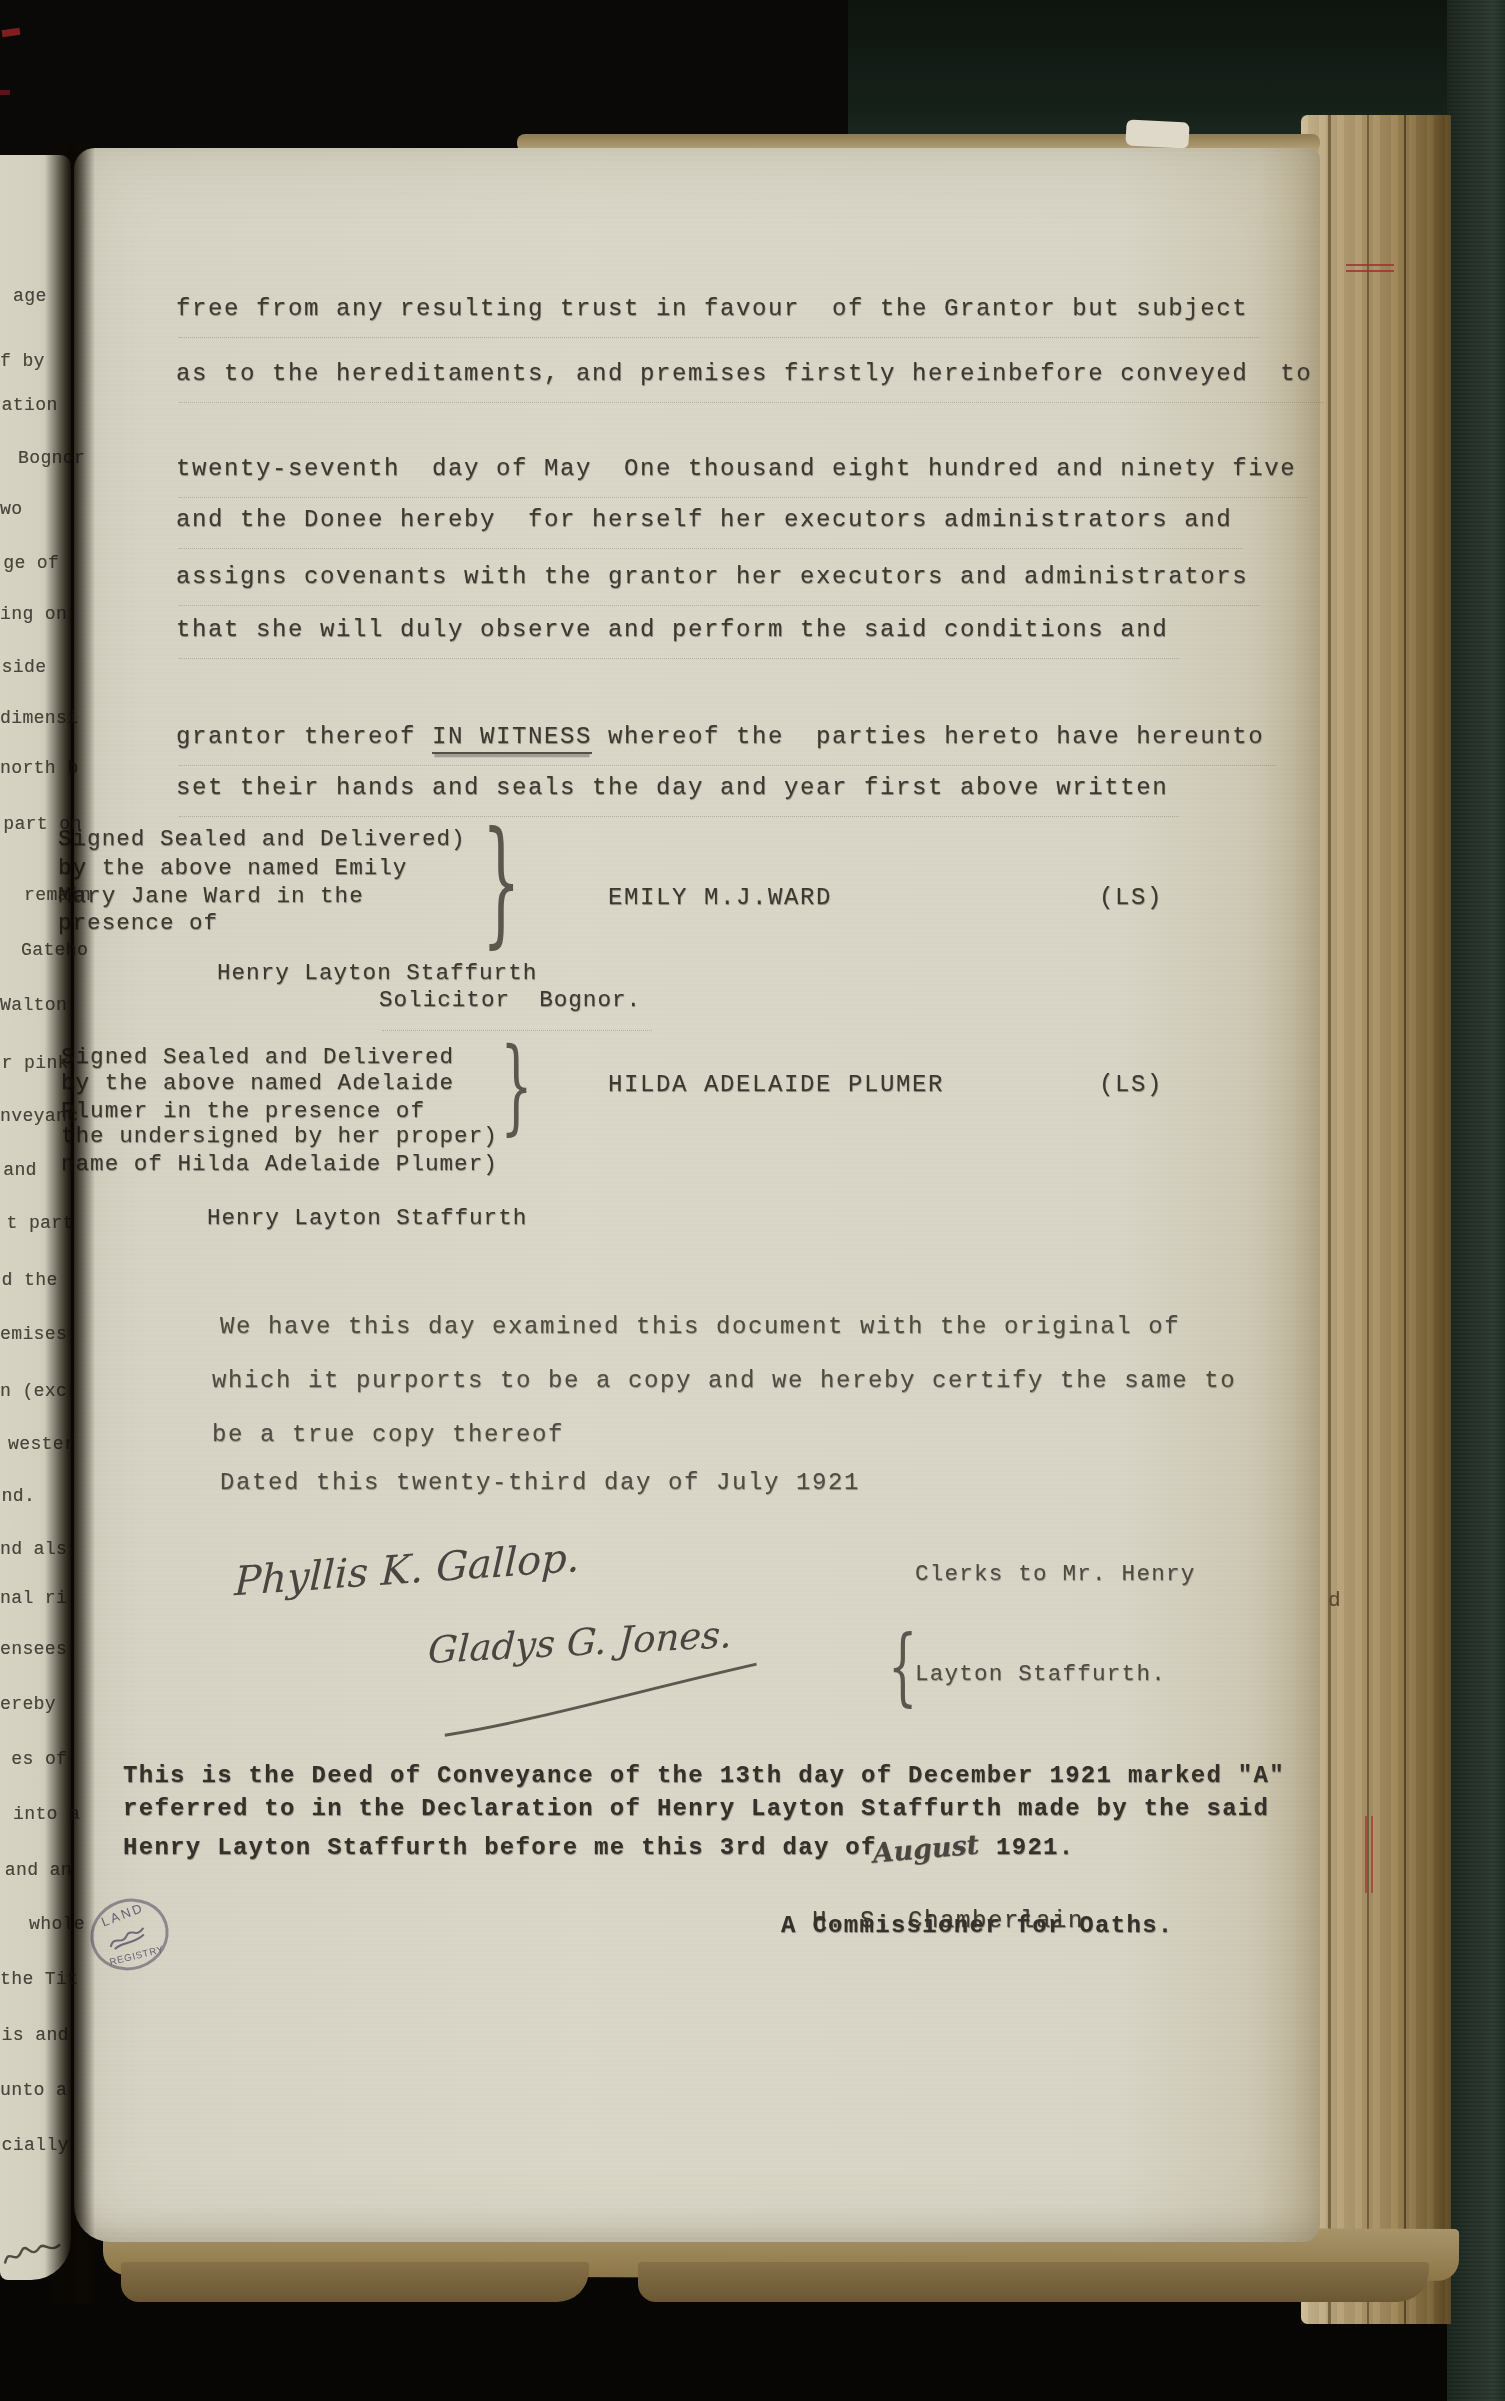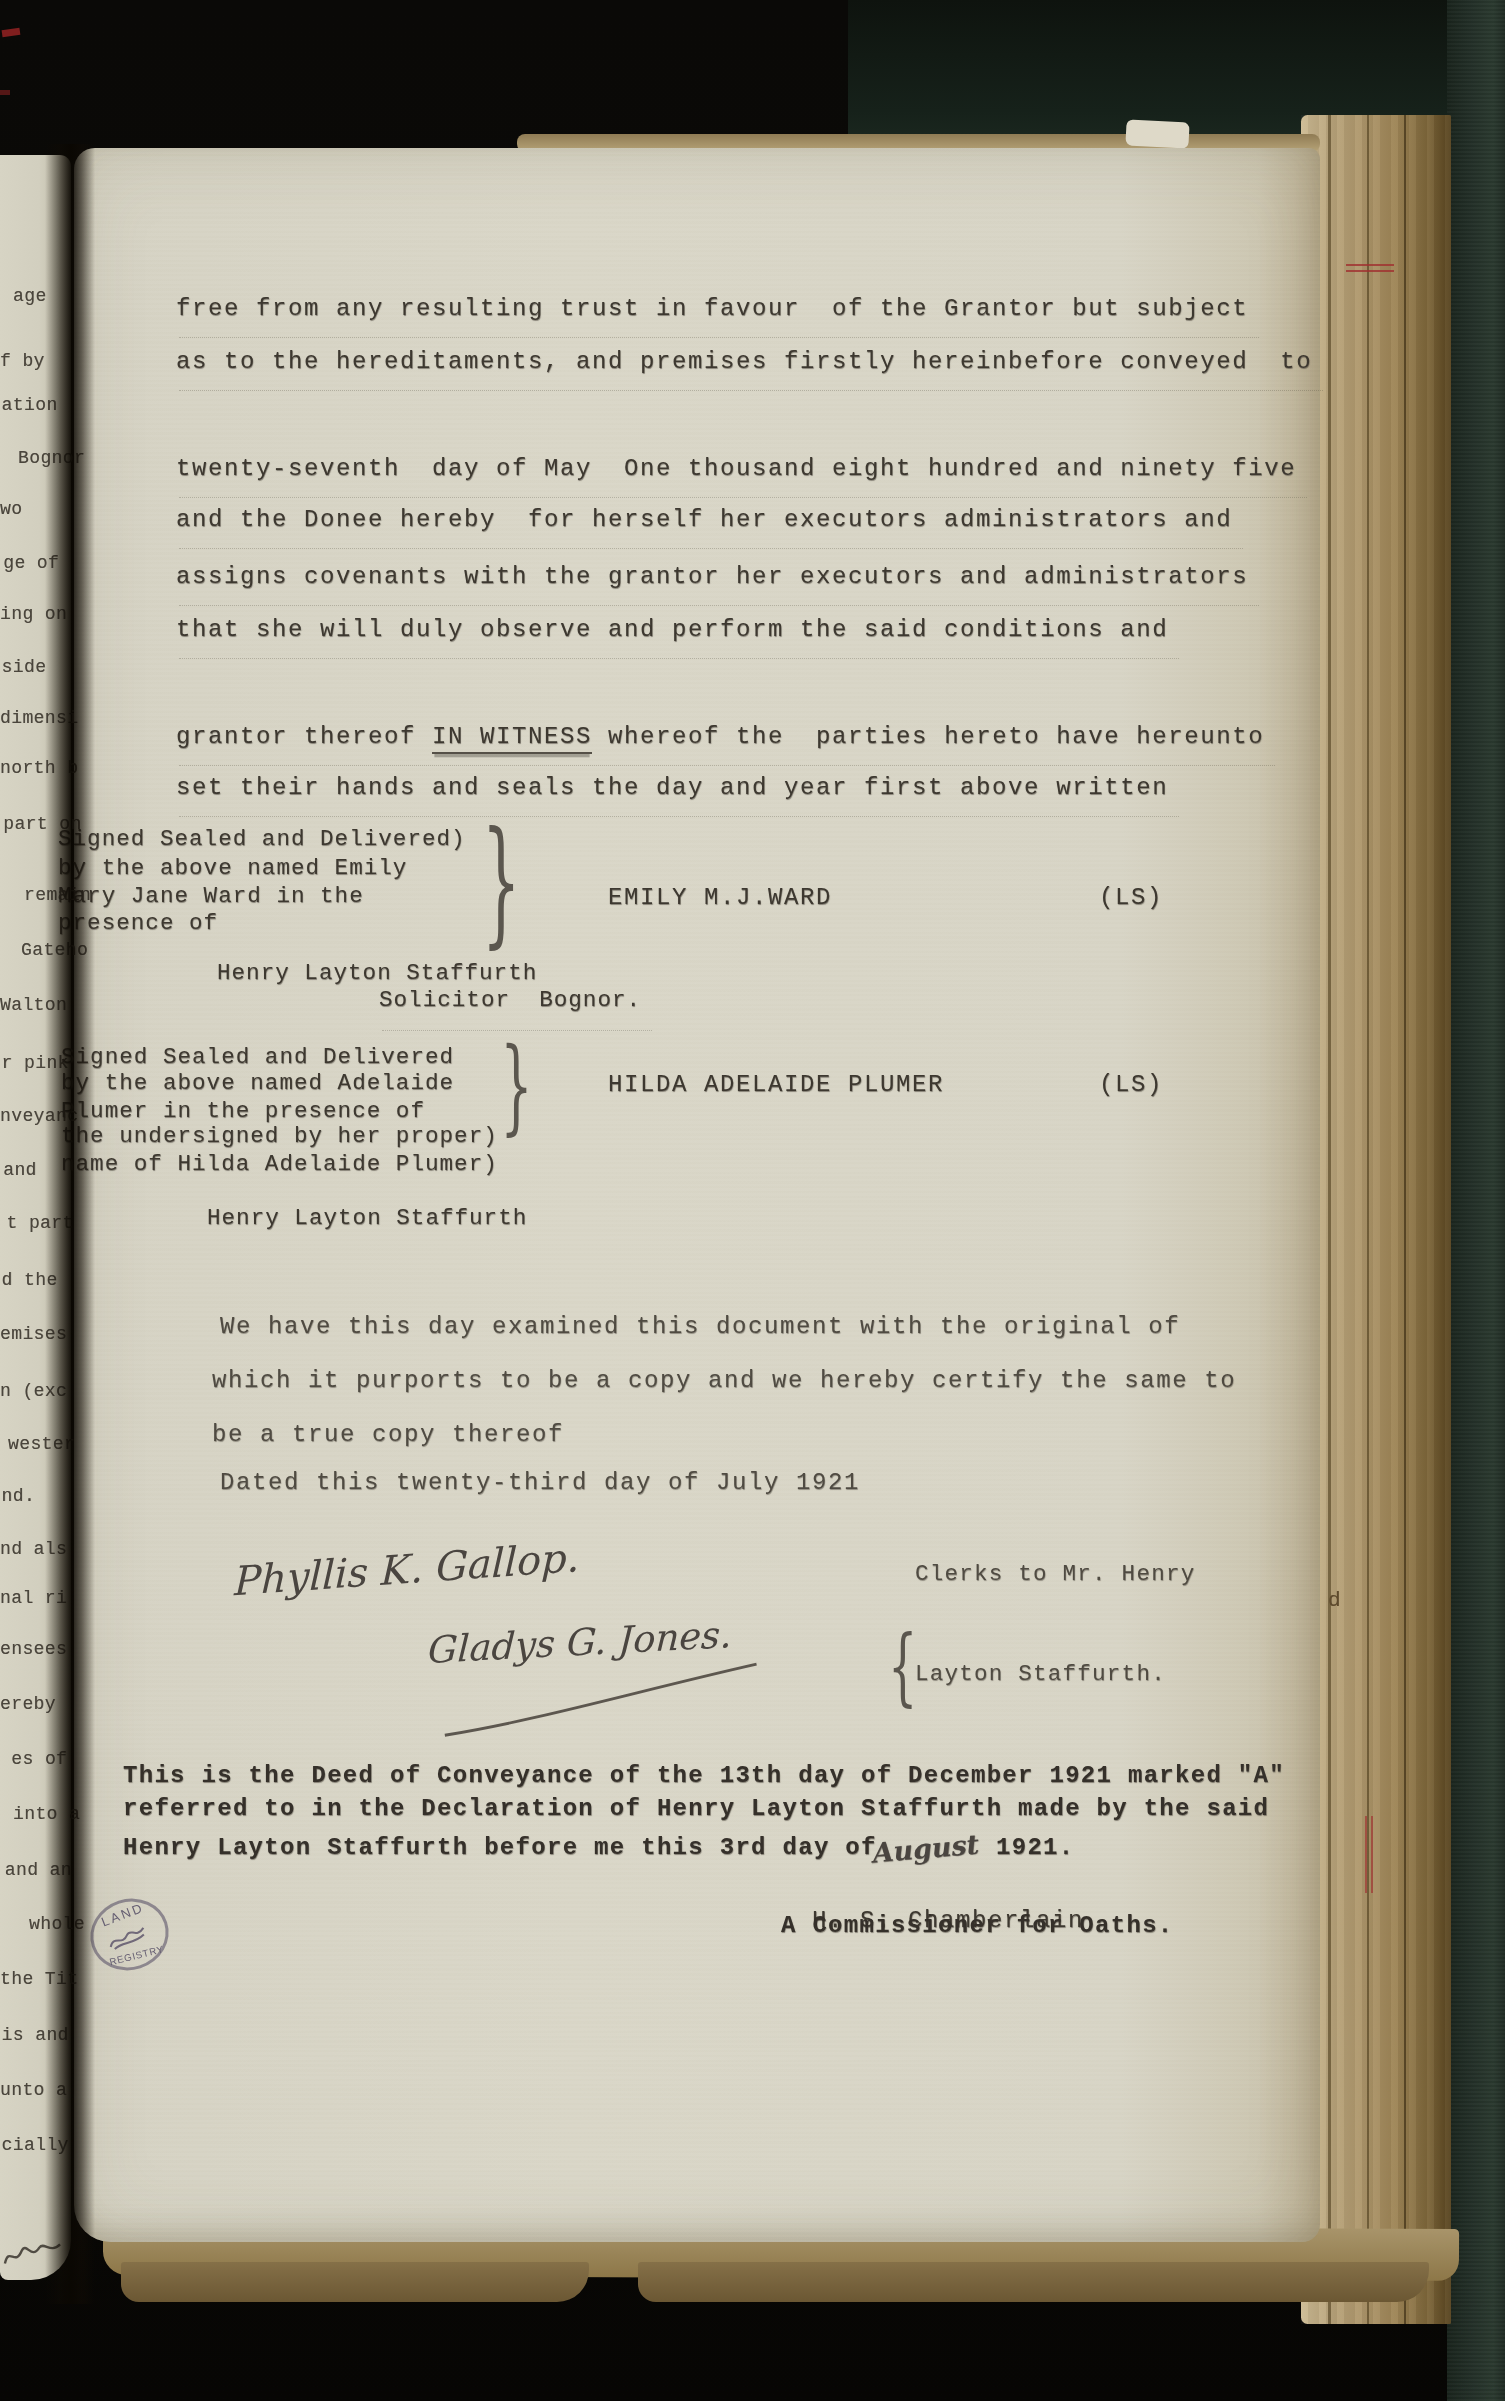--- a/index.html
+++ b/index.html
@@ -128,21 +128,21 @@
   <div class="frag" style="left:1.6px;top:2026px">is and</div>
   <div class="frag" style="left:0;top:2081px">unto a</div>
   <div class="frag" style="left:1.6px;top:2136px">cially</div>
   <svg class="svgdecor" style="left:1.6px;top:2238px" width="65" height="36" viewBox="0 0 80 45">
     <path d="M3,32 C8,10 16,36 24,16 C30,4 36,28 46,12 C52,4 60,20 72,8" fill="none" stroke="#3a352e" stroke-width="3" opacity=".85"></path>
   </svg>
 
   <div class="page"></div>
 
   <div class="tl ghost" style="left:176px;top:295px">free from any resulting trust in favour  of the Grantor but subject</div>
-  <div class="tl ghost" style="left:176px;top:348px">as to the hereditaments, and premises firstly hereinbefore conveyed  to</div>
+  <div class="tl ghost" style="left:176px;top:360px">as to the hereditaments, and premises firstly hereinbefore conveyed  to</div>
   <div class="tl ghost" style="left:176px;top:455px">twenty-seventh  day of May  One thousand eight hundred and ninety five</div>
   <div class="tl ghost" style="left:176px;top:506px">and the Donee hereby  for herself her executors administrators and</div>
   <div class="tl ghost" style="left:176px;top:563px">assigns covenants with the grantor her executors and administrators</div>
   <div class="tl ghost" style="left:176px;top:616px">that she will duly observe and perform the said conditions and</div>
   <div class="tl ghost" style="left:176px;top:723px"><span>grantor thereof </span><span class="uline">IN WITNESS</span><span> whereof the  parties hereto have hereunto</span></div>
   <div class="tl ghost" style="left:176px;top:774px">set their hands and seals the day and year first above written</div>
 
   <div class="tl att" style="left:58px;top:827px">Signed Sealed and Delivered)</div>
   <div class="tl att" style="left:58px;top:856px">by the above named Emily</div>
   <div class="tl att" style="left:58px;top:884px">Mary Jane Ward in the</div>

